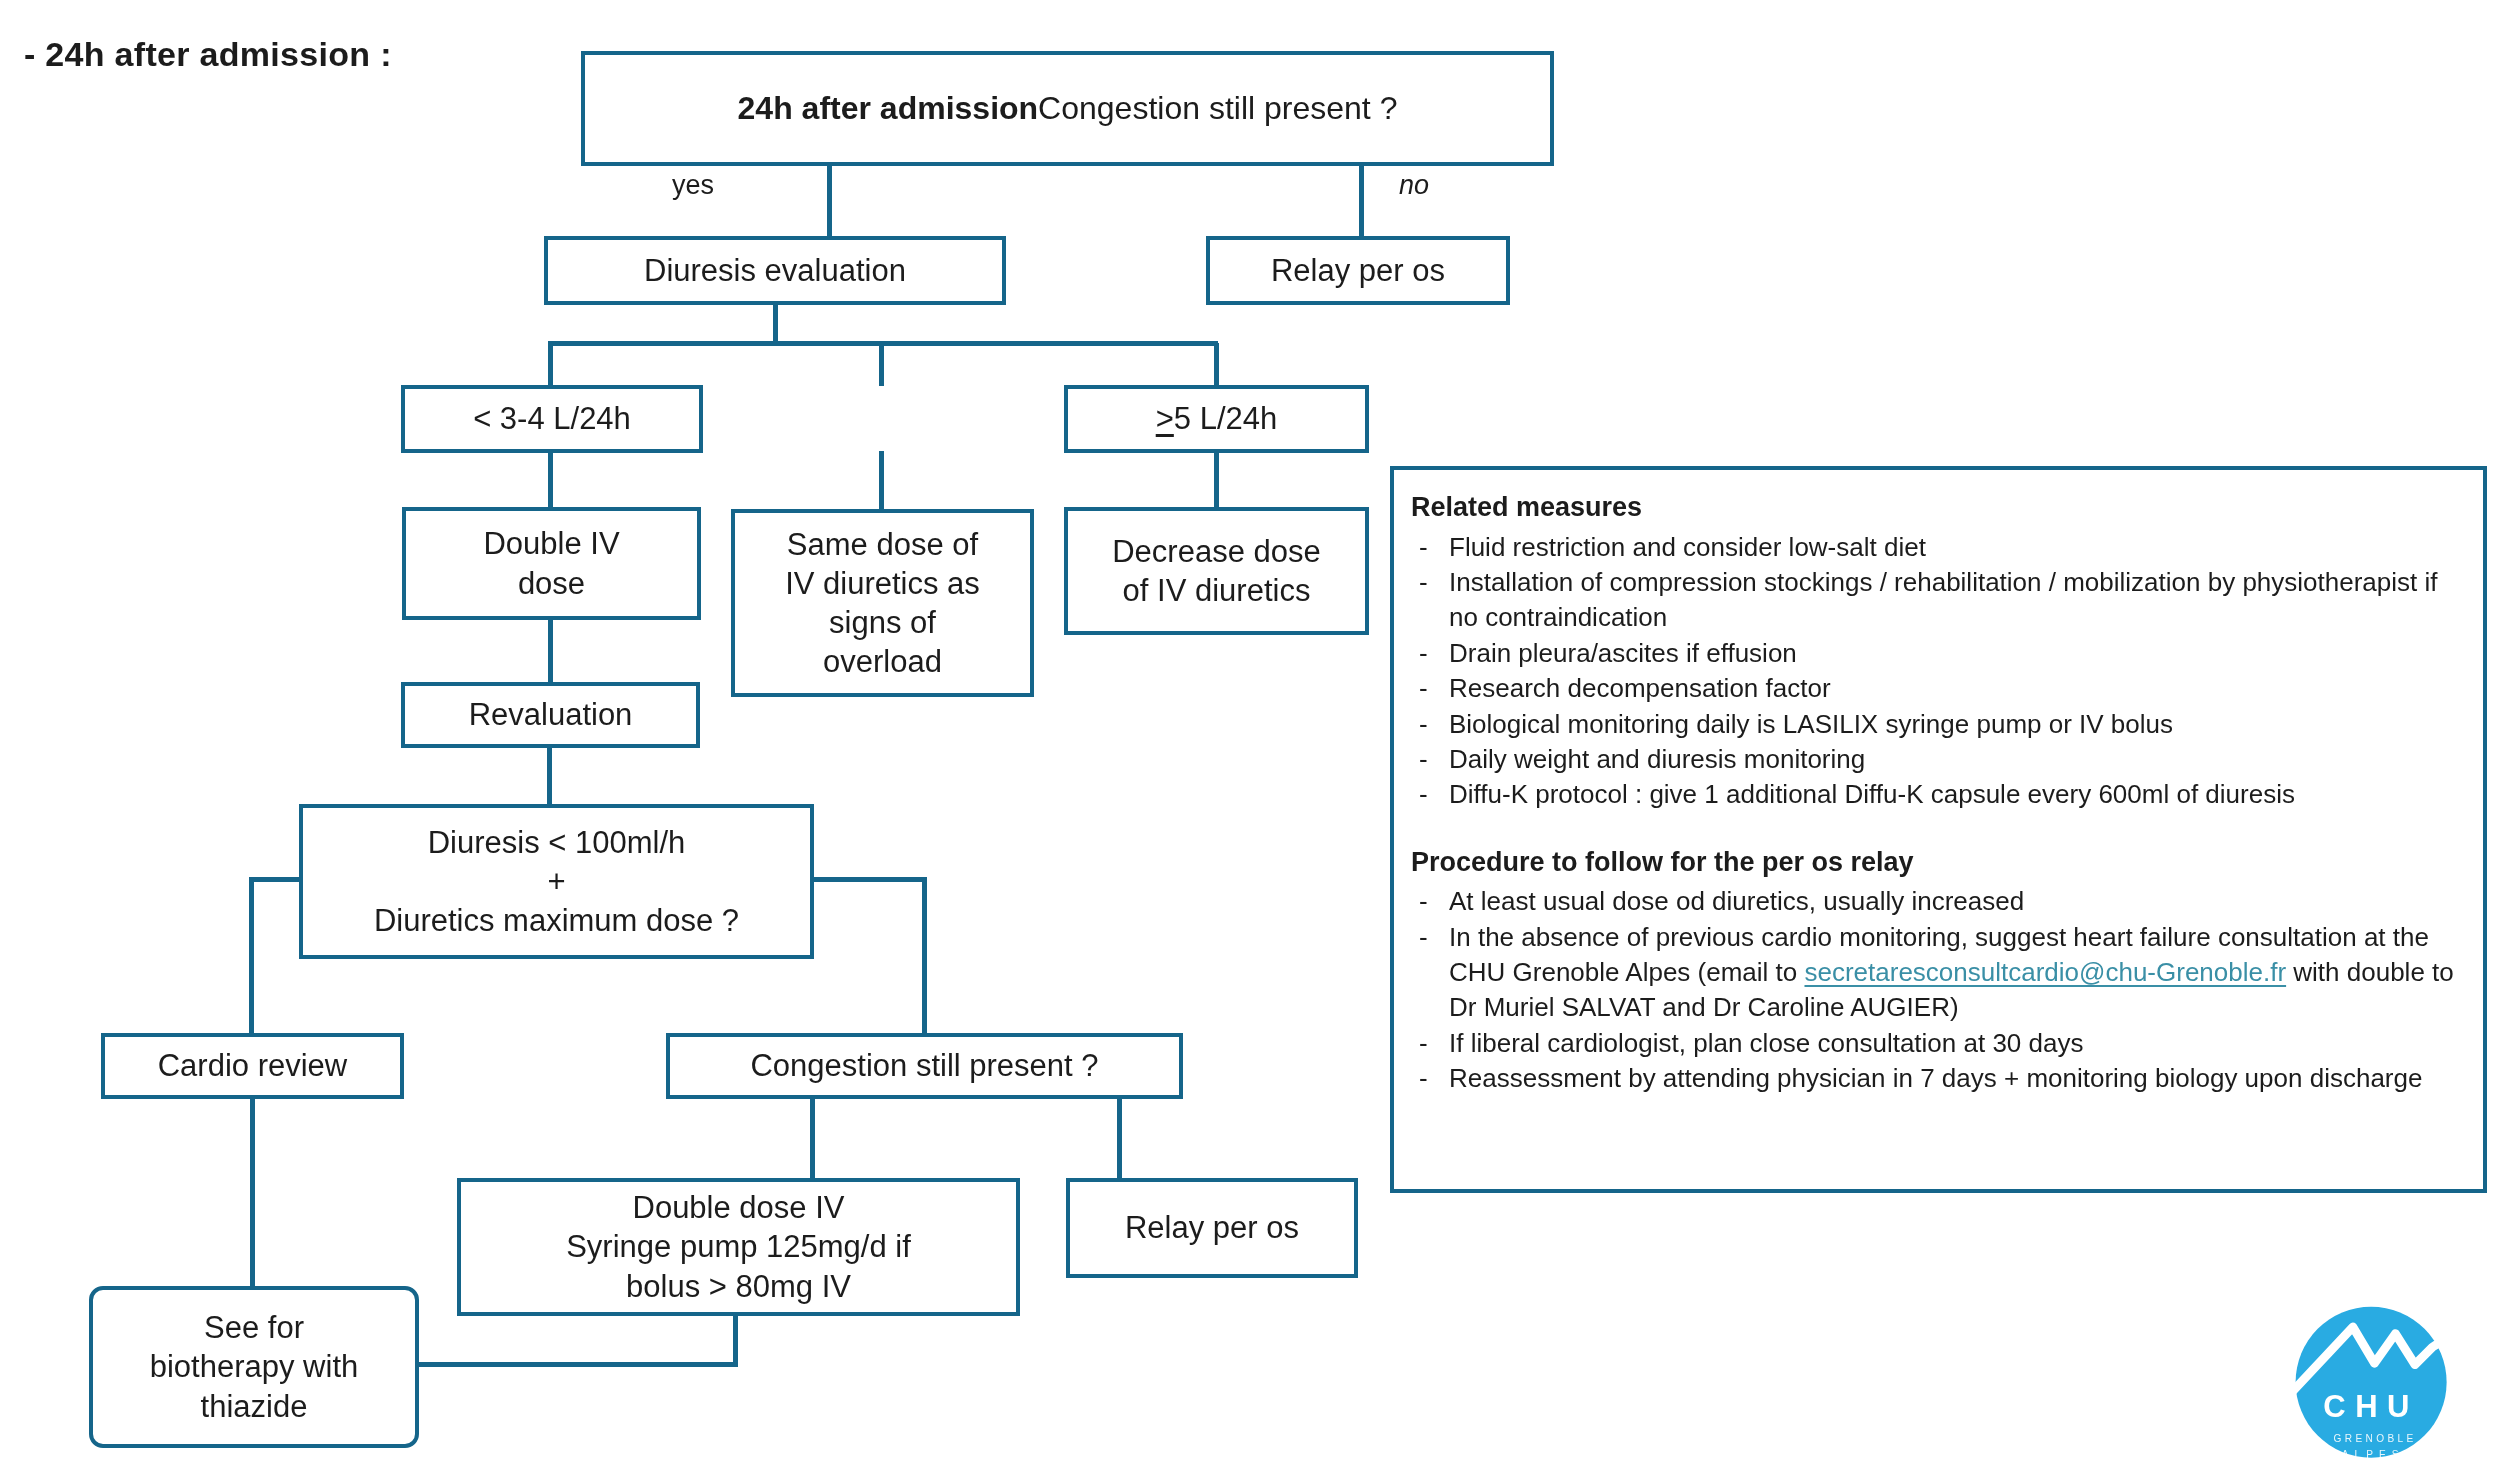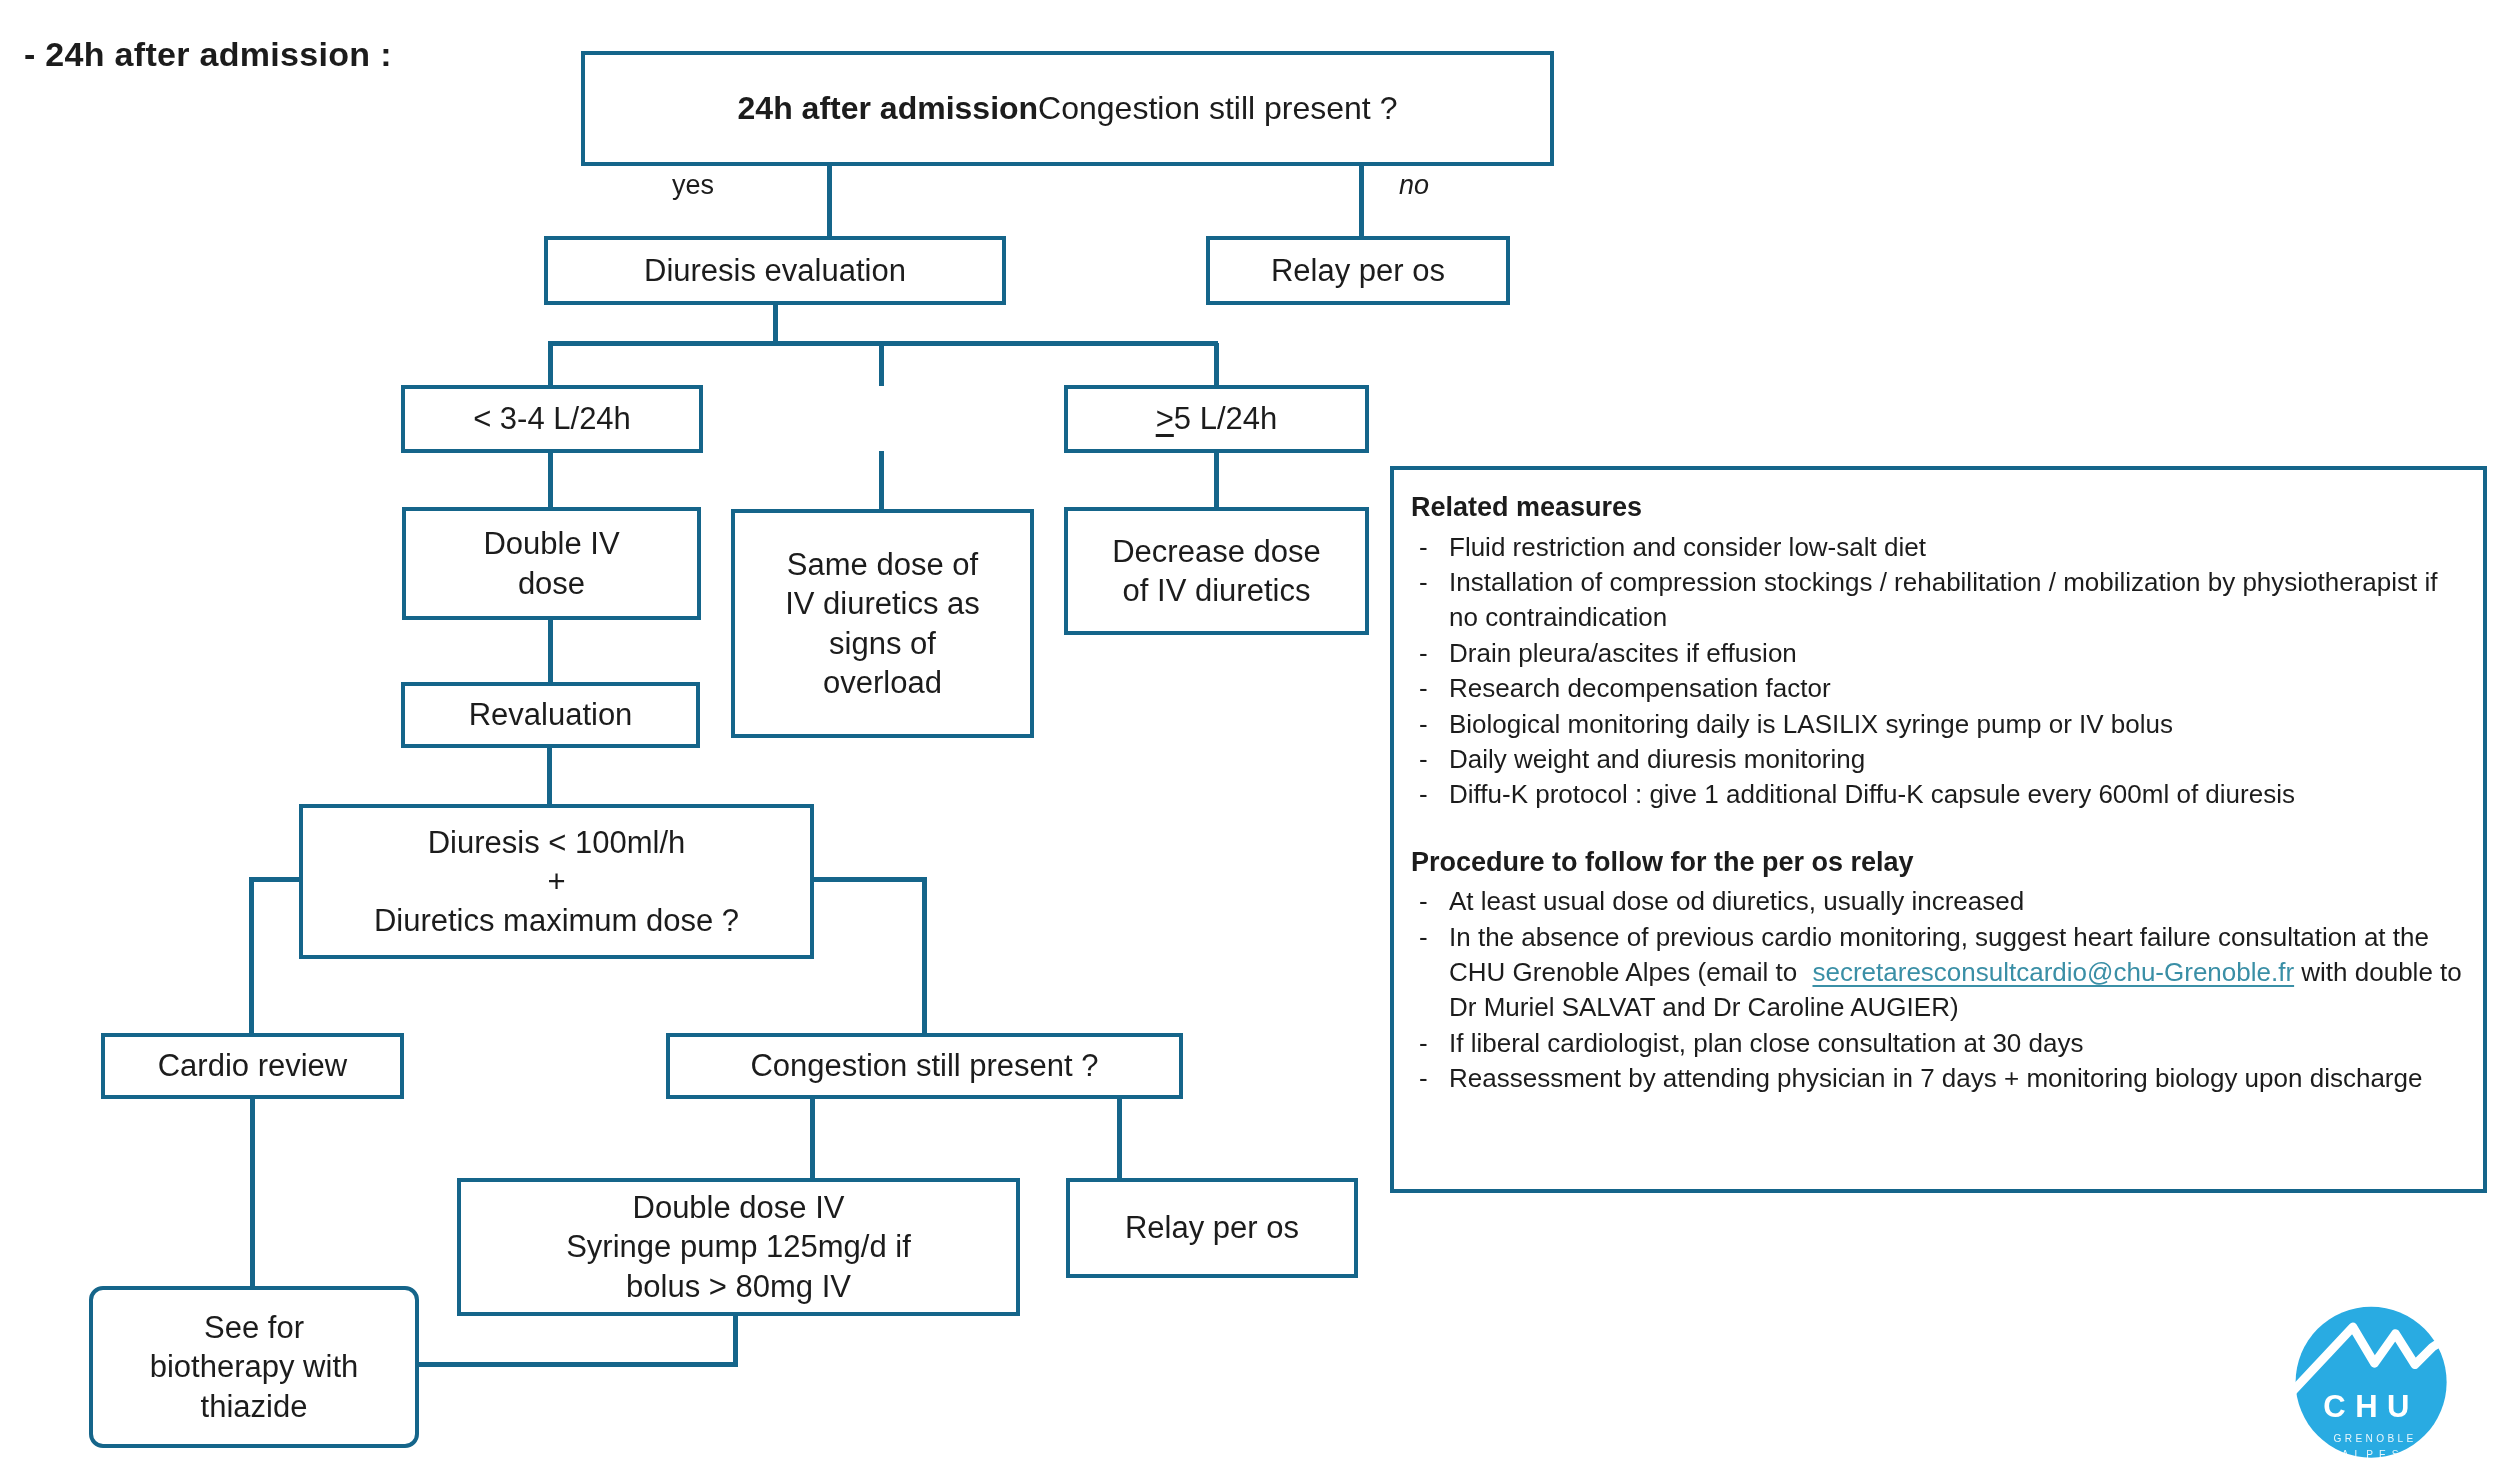--- a/index.html
+++ b/index.html
@@ -44,21 +44,21 @@
   .panel{
     position:absolute;left:1390px;top:466px;width:1097px;height:727px;
     border:4.7px solid var(--line);background:#fff;
     padding:19px 17px;
     font-size:26px;line-height:1.36;
   }
   .panel .sec-title{font-weight:700;font-size:27px;margin-bottom:4px;}
   .panel .sec-title.second{margin-top:31px;}
   .panel .li{position:relative;padding-left:38px;}
   .panel .li::before{content:"-";position:absolute;left:8px;top:0;}
-  .email-link{color:var(--link);text-decoration:underline;text-underline-offset:4px;cursor:pointer;margin-left:8px;}
+  .email-link{color:var(--link);text-decoration:underline;text-underline-offset:4px;cursor:pointer;}
 
   .logo-wrap{position:absolute;left:2219px;top:1273px;width:284px;height:209px;}
 </style>
 </head>
 <body>
 
 <div class="canvas">
 
   <div class="page-label">- 24h after admission :</div>
 
@@ -84,21 +84,21 @@
 
   <div class="node" style="left:401px;top:385px;width:302px;height:68px;">&lt; 3-4 L/24h</div>
   <div class="node" style="left:1064px;top:385px;width:305px;height:68px;"><span class="u">&gt;</span><span> 5 L/24h</span></div>
 
   <div class="vline" style="left:548px;top:451px;height:57px;"></div>
   <div class="vline" style="left:879px;top:451px;height:59px;"></div>
   <div class="vline" style="left:1214px;top:451px;height:57px;"></div>
 
   <div class="node" style="left:402px;top:507px;width:299px;height:113px;">Double IV
 dose</div>
-  <div class="node" style="left:731px;top:509px;width:303px;height:229px;">Same dose of
+  <div class="node" style="left:731px;top:509px;width:303px;height:188px;">Same dose of
 IV diuretics as
 signs of
 overload</div>
   <div class="node" style="left:1064px;top:507px;width:305px;height:128px;">Decrease dose
 of IV diuretics</div>
 
   <div class="vline" style="left:548px;top:619px;height:65px;"></div>
   <div class="node" style="left:401px;top:682px;width:299px;height:66px;">Revaluation</div>
   <div class="vline" style="left:547px;top:747px;height:58px;"></div>
 

